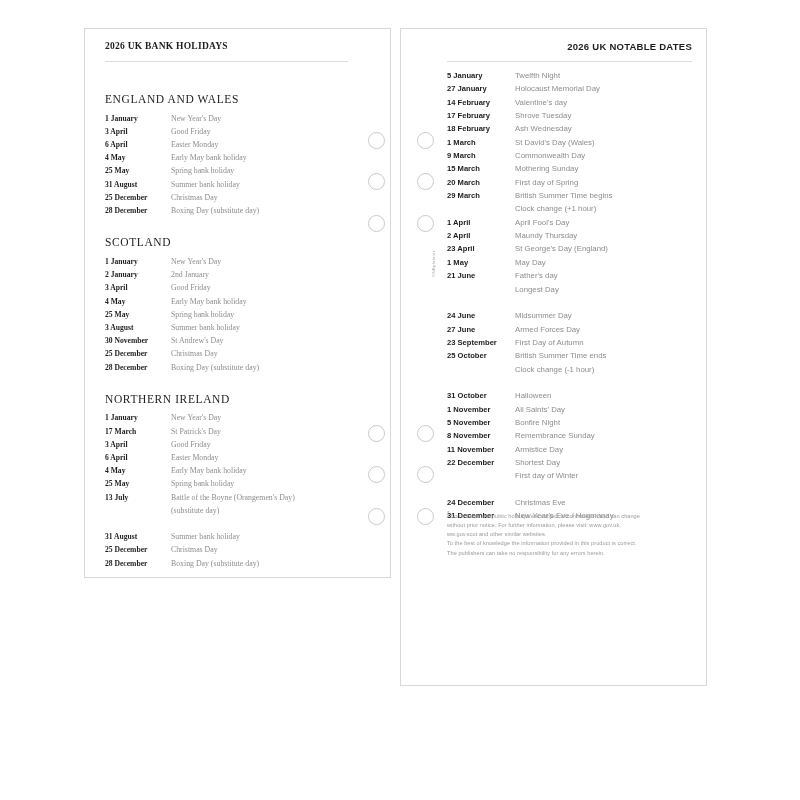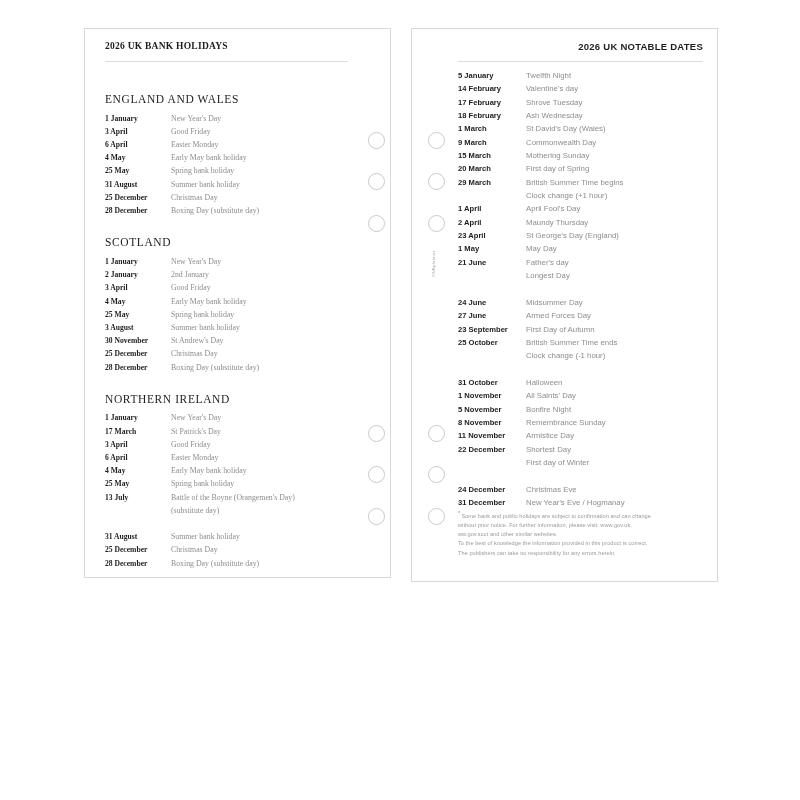--- a/index.html
+++ b/index.html
@@ -32,24 +32,24 @@
     box-sizing: border-box;
   }
   .page-left {
     left: 84px;
     top: 28px;
     width: 307px;
     height: 550px;
     font-family: Liberation Serif, serif;
   }
   .page-right {
-    left: 411px;
+    left: 400px;
     top: 28px;
     width: 307px;
-    height: 554px;
+    height: 658px;
   }
 
   
   .hole {
     position: absolute;
     width: 17px;
     height: 17px;
     border: 1px solid #c9c9c9;
     border-radius: 50%;
     background: #ffffff;
@@ -350,20 +350,24 @@
       <div class="page-title">2026 UK NOTABLE DATES</div>
 
       <div class="rule"></div>
 
       <div class="rp-body" id="right-body">
           <div class="row">
             <span class="date">5 January</span>
             <span class="desc">Twelfth Night</span>
           </div>
           <div class="row">
+            <span class="date">27 January</span>
+            <span class="desc">Holocaust Memorial Day</span>
+          </div>
+          <div class="row">
             <span class="date">14 February</span>
             <span class="desc">Valentine's day</span>
           </div>
           <div class="row">
             <span class="date">17 February</span>
             <span class="desc">Shrove Tuesday</span>
           </div>
           <div class="row">
             <span class="date">18 February</span>
             <span class="desc">Ash Wednesday</span>

